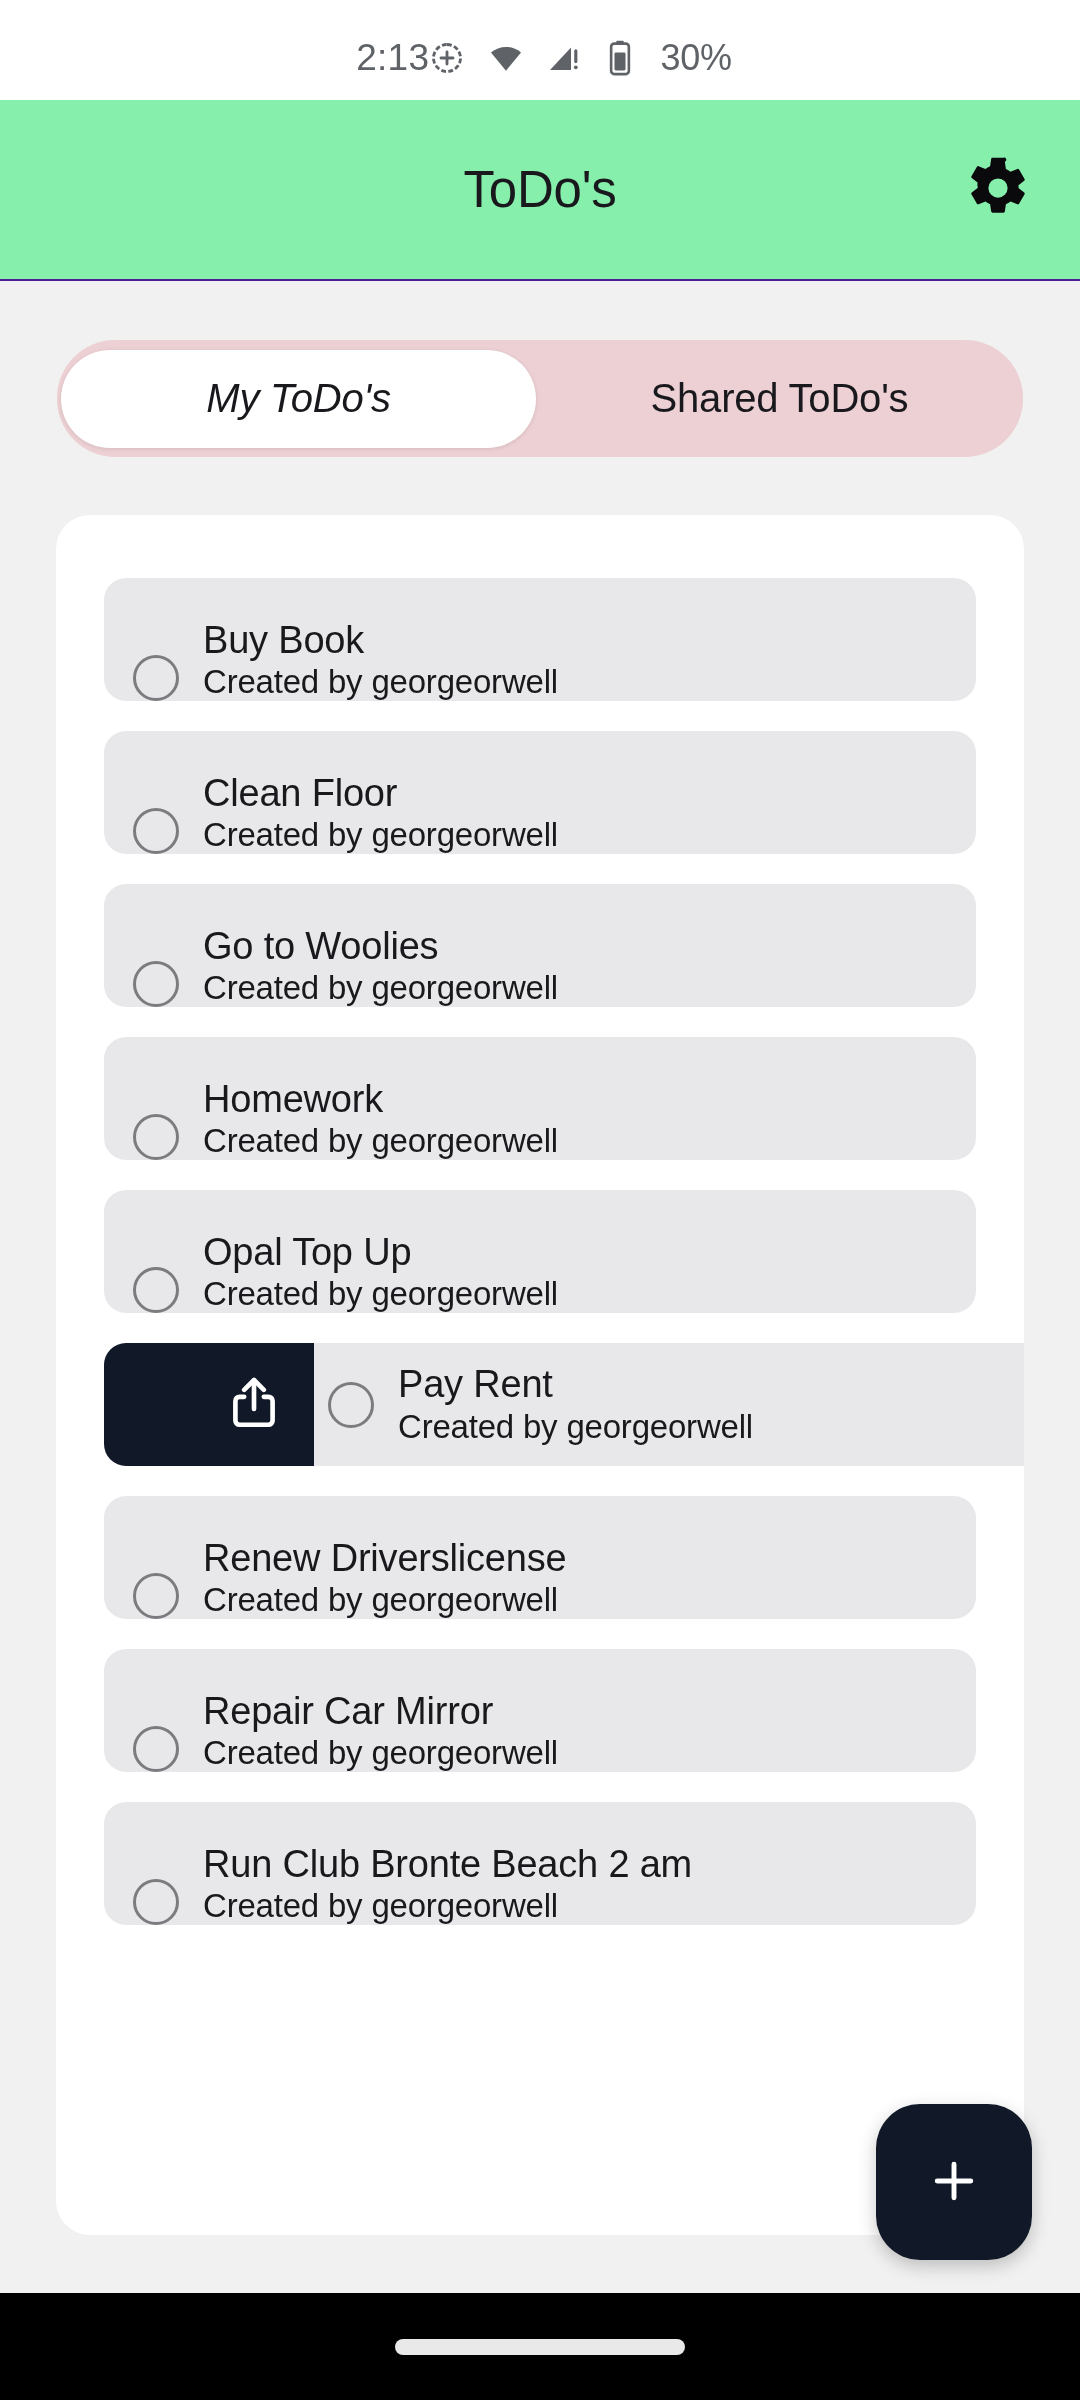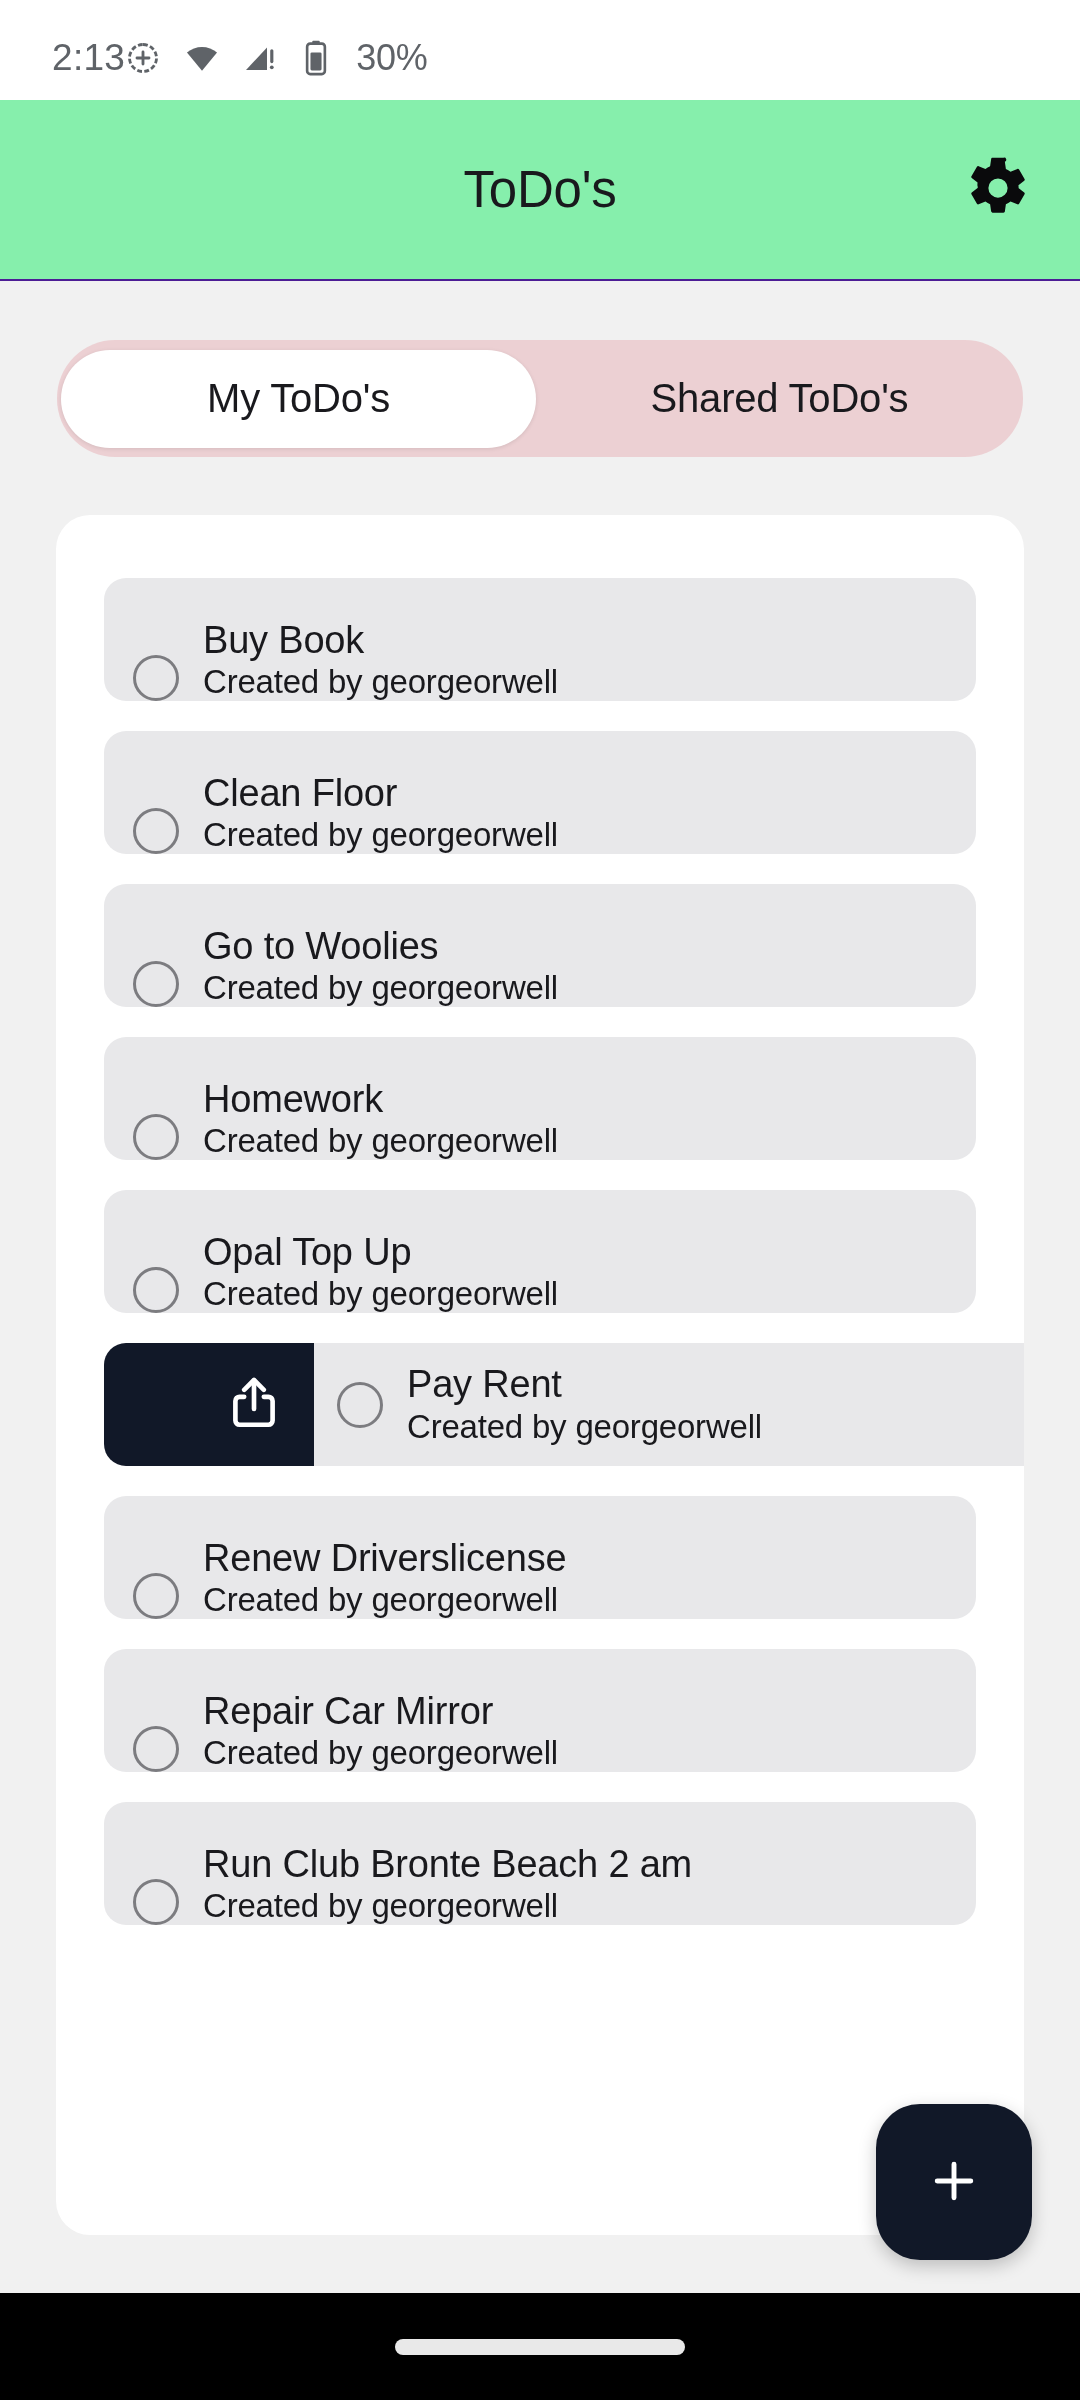--- a/index.html
+++ b/index.html
@@ -22,21 +22,21 @@
 
   
   .status-bar {
     position: absolute;
     top: 0; left: 0;
     width: 1080px;
     height: 100px;
     background: #ffffff;
     display: flex;
     align-items: center;
-    justify-content: flex-start;
+    justify-content: center;
     padding: 16px 44px 0 52px;
   }
   .status-clock {
     font-size: 37px;
     color: #5f6368;
     letter-spacing: 0.3px;
   }
   .status-right {
     display: flex;
     align-items: center;
@@ -107,20 +107,21 @@
     cursor: pointer;
     letter-spacing: -0.2px;
   }
   .tab.active {
     background: #ffffff;
     border-radius: 58px;
     box-shadow: 0 1px 4px rgba(0,0,0,0.10);
     height: 98px;
     margin-left: 4px;
     flex: 0 0 475px;
+    font-style: italic;
   }
 
   
   .list-card {
     position: absolute;
     top: 515px;
     left: 56px;
     width: 968px;
     height: 1720px;
     background: #ffffff;
@@ -199,21 +200,21 @@
   .swiped-content {
     position: absolute;
     left: 210px;
     top: 0;
     width: 758px;
     height: 123px;
     background: #e8e8ea;
     border-radius: 0 22px 22px 0;
     display: flex;
     align-items: center;
-    padding-left: 23px;
+    padding-left: 14px;
   }
 
   
   .fab {
     position: absolute;
     right: 48px;
     bottom: 140px;
     width: 156px;
     height: 156px;
     border-radius: 44px;

